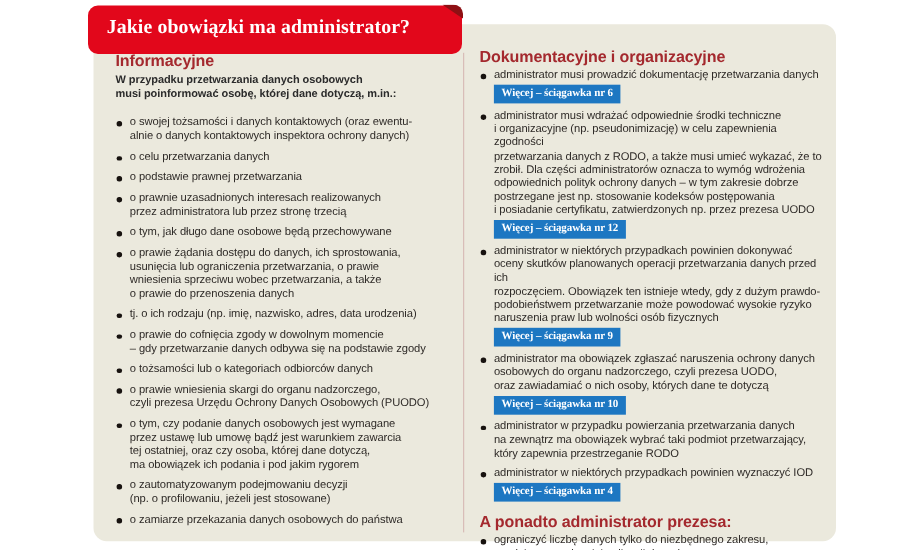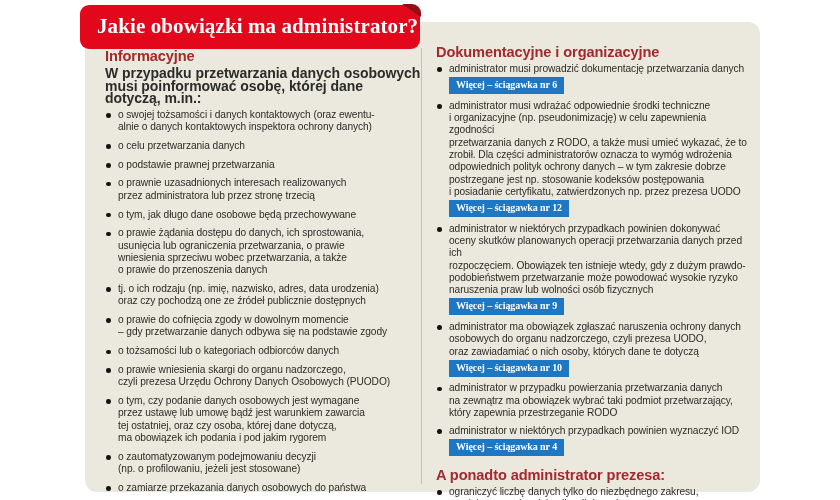--- a/index.html
+++ b/index.html
@@ -42,21 +42,21 @@
     border-radius: 9px;
     z-index: 5;
   }
   .banner-title {
     position: absolute;
     left: 17px;
     top: 9px;
     color: #ffffff;
     font-family: "Liberation Serif", serif;
     font-weight: bold;
-    font-size: 21px;
+    font-size: 18px;
     letter-spacing: 0.1px;
     white-space: nowrap;
   }
   
   .banner-fold {
     position: absolute;
     right: -1px;
     top: -1px;
     width: 19px;
     height: 13px;
@@ -96,24 +96,24 @@
     color: #a4292e;
     font-size: 14.6px;
     font-weight: bold;
     margin: 0 0 3px 0;
     letter-spacing: -0.1px;
   }
   .section-head.second { margin-top: 11px; }
 
   .intro {
     color: #2b2b2b;
-    font-size: 14px;
+    font-size: 10px;
     font-weight: bold;
     line-height: 12.6px;
-    margin: 0 0 4px 0;
+    margin: 0 0 14px 0;
     letter-spacing: -0.05px;
   }
 
   
   ul.bullets {
     list-style: none;
     margin: 0;
     padding: 0;
   }
   ul.bullets > li {
@@ -195,21 +195,20 @@
           <li>
               <span class="dot"></span>
             <span class="line">o prawie żądania dostępu do danych, ich sprostowania,</span>
             <span class="line">usunięcia lub ograniczenia przetwarzania, o prawie</span>
             <span class="line">wniesienia sprzeciwu wobec przetwarzania, a także</span>
             <span class="line">o prawie do przenoszenia danych</span>
           </li>
           <li>
               <span class="dot"></span>
             <span class="line">tj. o ich rodzaju (np. imię, nazwisko, adres, data urodzenia)</span>
-            <span class="line">oraz czy pochodzą one ze źródeł publicznie dostępnych</span>
           </li>
           <li>
               <span class="dot"></span>
             <span class="line">o prawie do cofnięcia zgody w dowolnym momencie</span>
             <span class="line">– gdy przetwarzanie danych odbywa się na podstawie zgody</span>
           </li>
           <li>
               <span class="dot"></span>
             <span class="line">o tożsamości lub o kategoriach odbiorców danych</span>
           </li>

